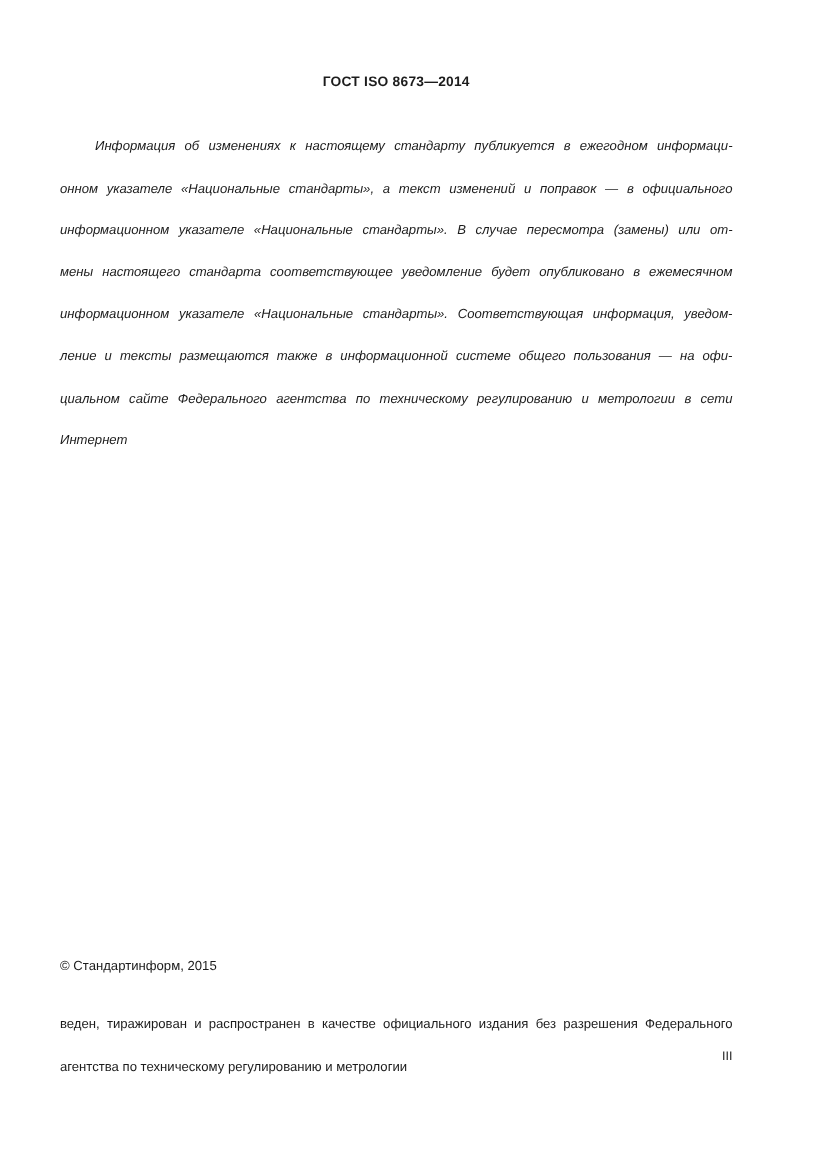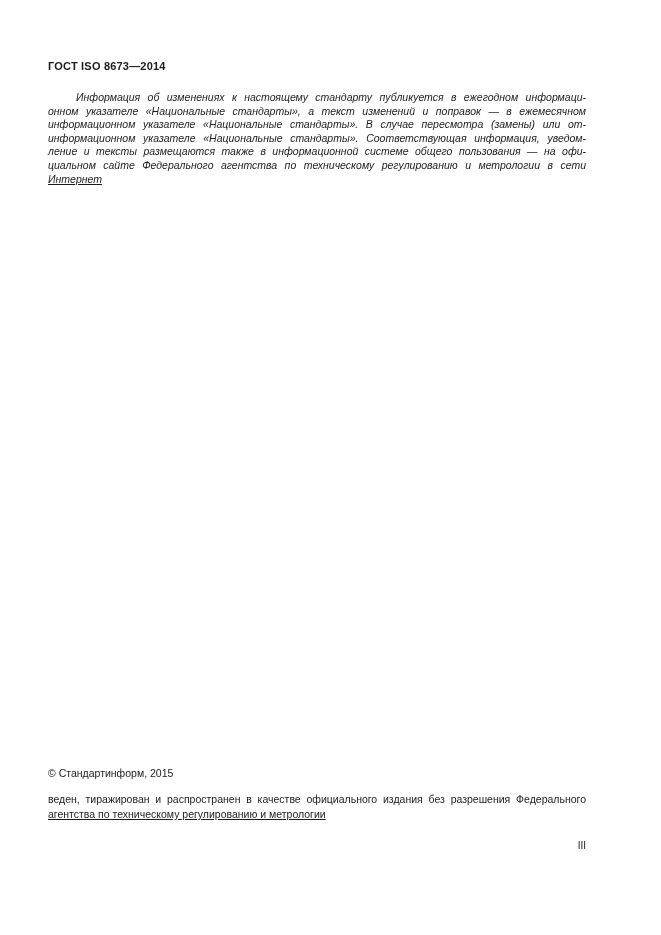--- a/index.html
+++ b/index.html
@@ -14,47 +14,47 @@
     background: #ffffff;
     font-family: "Liberation Sans", sans-serif;
     color: #1c1c1c;
     overflow: hidden;
   }
   .header {
     position: absolute;
     top: 60px;
     left: 48px;
     width: 538px;
-    text-align: left;
+    text-align: center;
     font-size: 11px;
     font-weight: bold;
     letter-spacing: 0.2px;
   }
   .notice {
     position: absolute;
     top: 91px;
     left: 48px;
     width: 538px;
     font-style: italic;
     font-size: 10.5px;
   }
   .notice .jline {
     line-height: 13.6px;
   }
   .jline {
     text-align: justify;
     text-align-last: justify;
     white-space: normal;
+    margin-top: 20px;
   }
   .jline.first-line {
     text-indent: 28px;
   }
   .jline.last-line {
     text-align-last: left;
-    text-decoration: underline;
   }
   .copyright {
     position: absolute;
     top: 767px;
     left: 48px;
     width: 538px;
     font-size: 10.5px;
   }
   .repro {
     position: absolute;
@@ -79,22 +79,23 @@
 <body>
 
 <div class="page">
 
   <div class="header">
     <span>ГОСТ ISO 8673—2014</span>
   </div>
 
   <div class="notice">
       <div class="jline first-line">Информация об изменениях к настоящему стандарту публикуется в ежегодном информаци-</div>
-      <div class="jline">онном указателе «Национальные стандарты», а текст изменений и поправок — в ежемесячном</div>
+      <div class="jline">онном указателе «Национальные стандарты», а текст изменений и поправок — в официального</div>
       <div class="jline">информационном указателе «Национальные стандарты». В случае пересмотра (замены) или от-</div>
+      <div class="jline">мены настоящего стандарта соответствующее уведомление будет опубликовано в ежемесячном</div>
       <div class="jline">информационном указателе «Национальные стандарты». Соответствующая информация, уведом-</div>
       <div class="jline">ление и тексты размещаются также в информационной системе общего пользования — на офи-</div>
       <div class="jline">циальном сайте Федерального агентства по техническому регулированию и метрологии в сети</div>
       <div class="jline last-line">Интернет</div>
     </div>
 
   <div class="copyright">© Стандартинформ, 2015</div>
 
   <div class="repro">
       <div class="jline">веден, тиражирован и распространен в качестве официального издания без разрешения Федерального</div>

